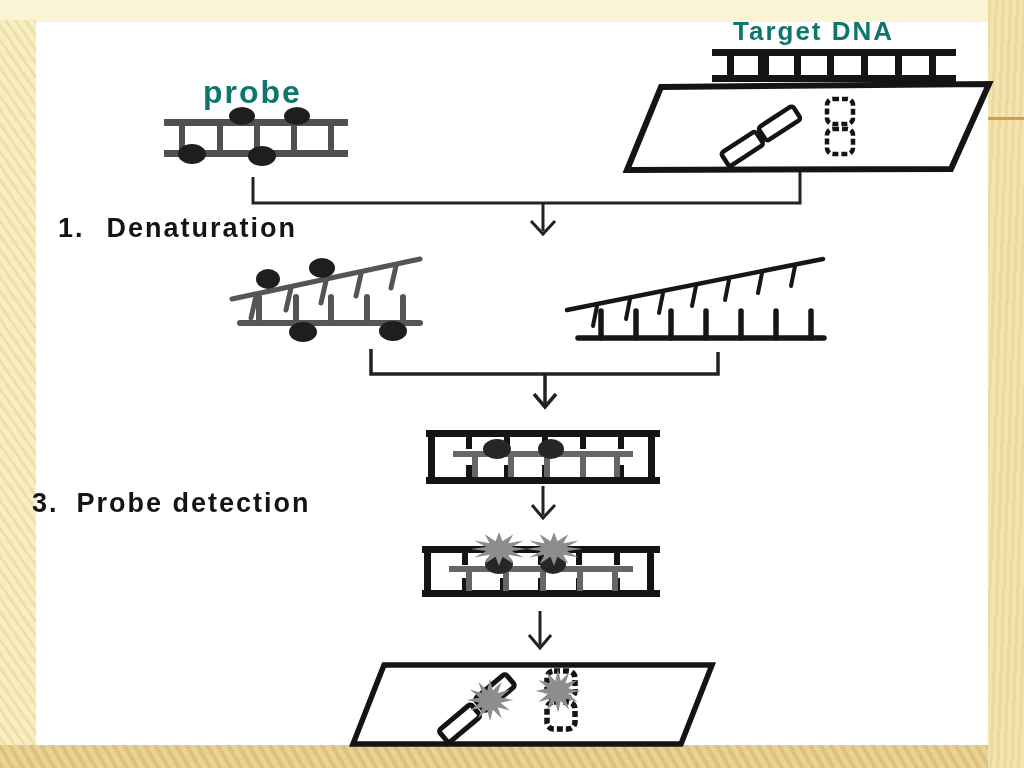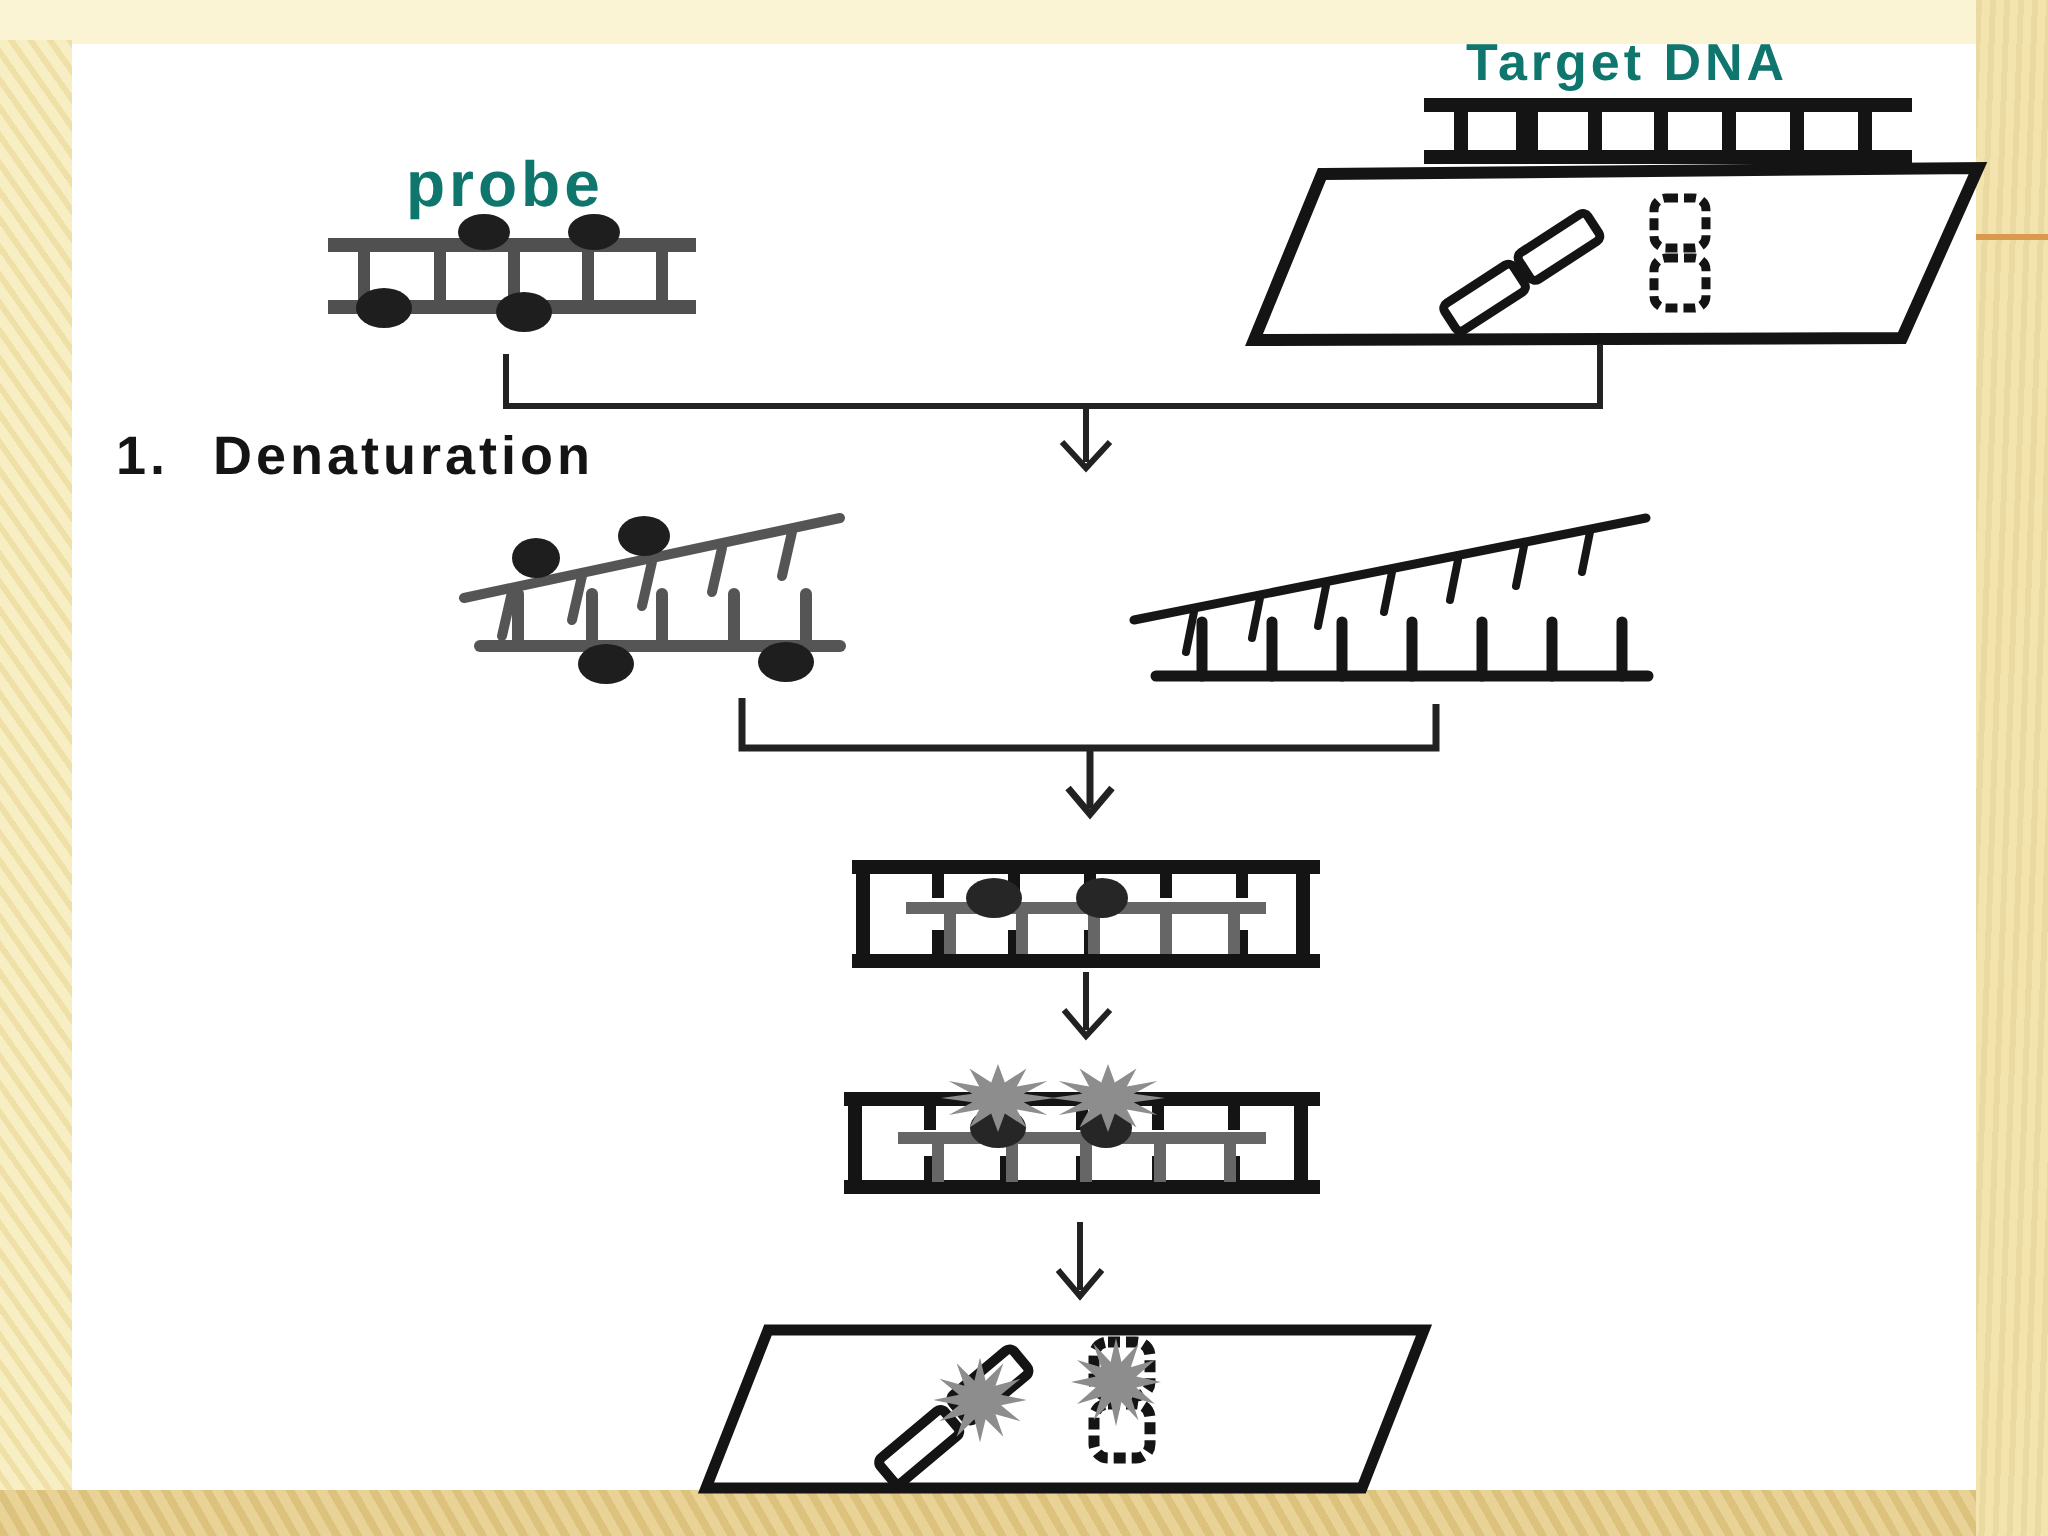--- a/index.html
+++ b/index.html
@@ -249,14 +249,17 @@
       <use href="#burst" transform="translate(558,691) scale(0.75,1.3)" fill="#8d8d8d"></use>
     </g>
   </svg>
 
   <div class="label probe-label">probe</div>
   <div class="label target-label">Target DNA</div>
 
   <div class="step step-1">
     <span class="num">1.</span><span class="lbl">Denaturation</span>
   </div>
+  <div class="step step-3">
+    <span class="num">3.</span><span class="lbl">Probe detection</span>
+  </div>
 
 </div>
 
 </body></html>

